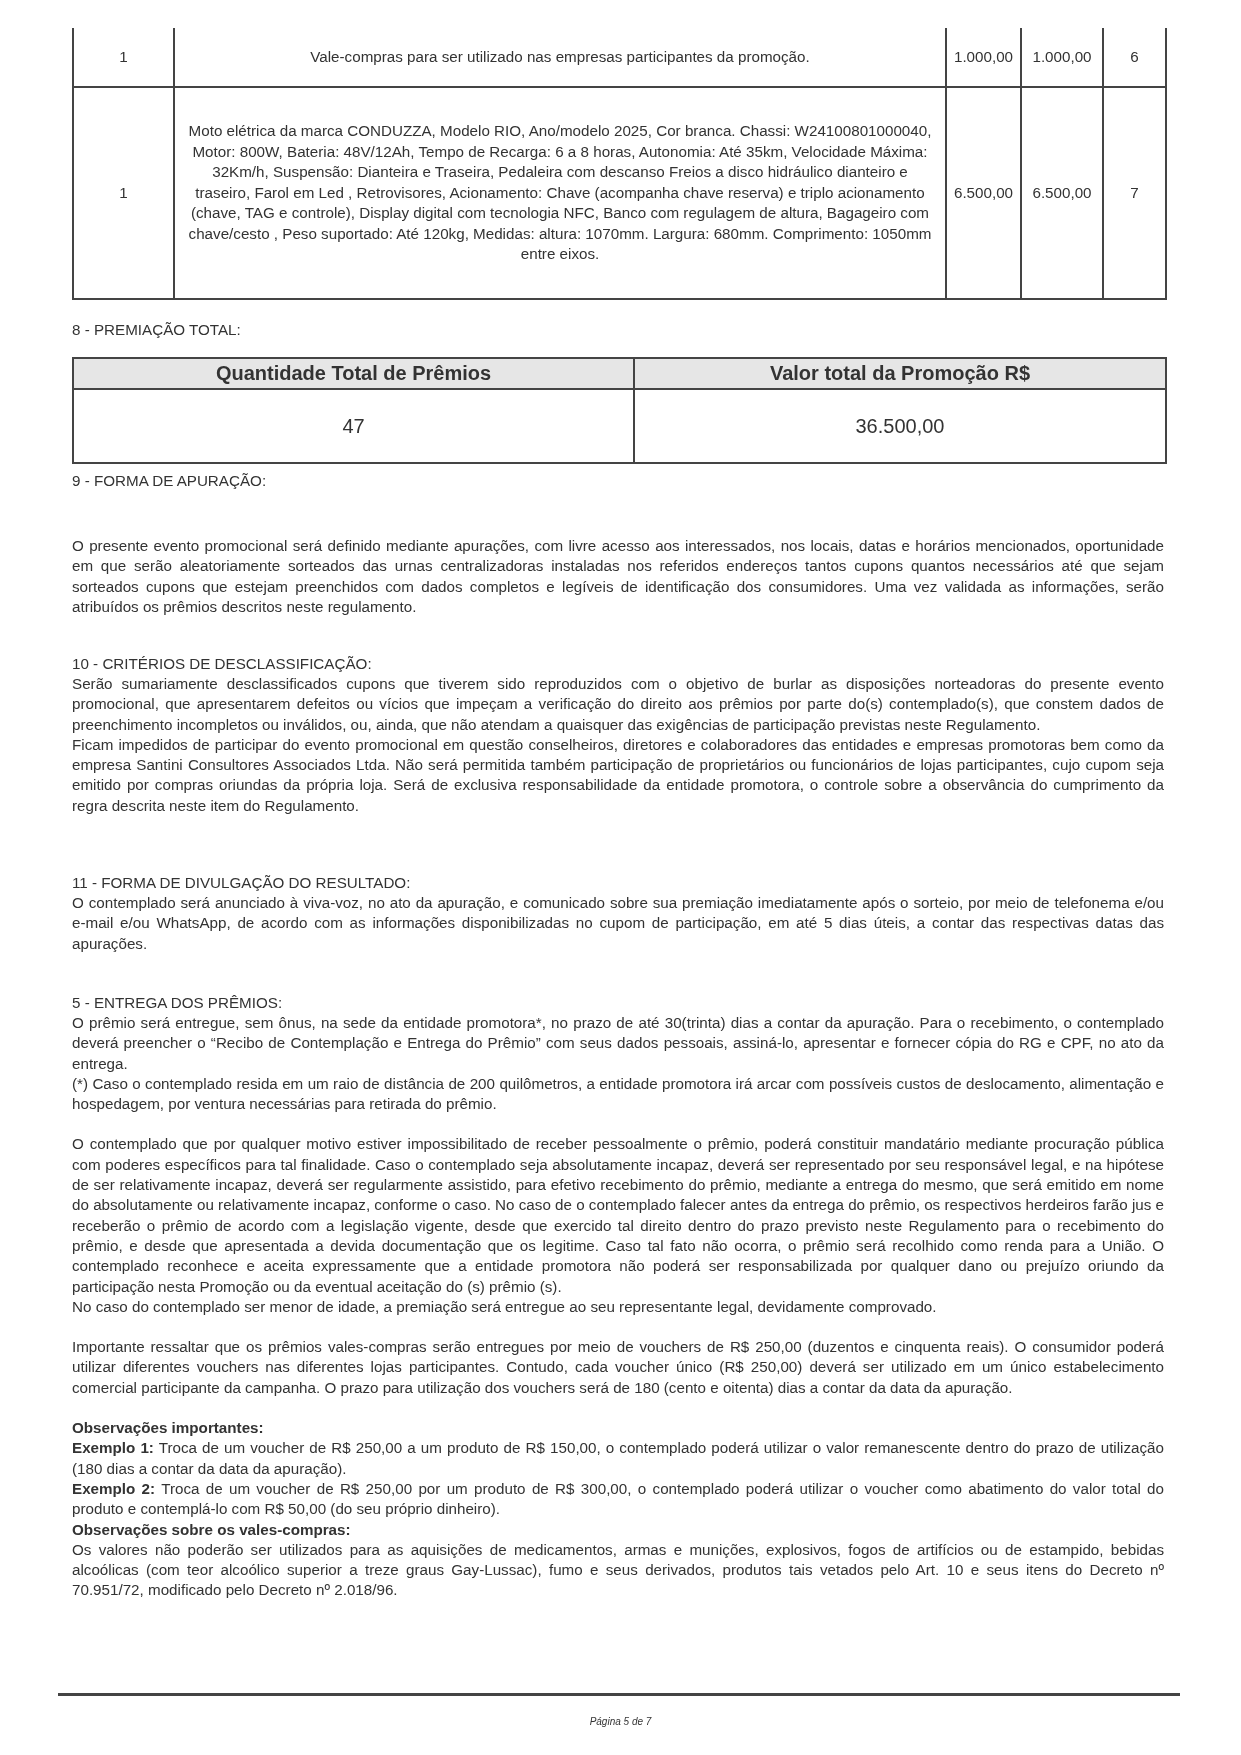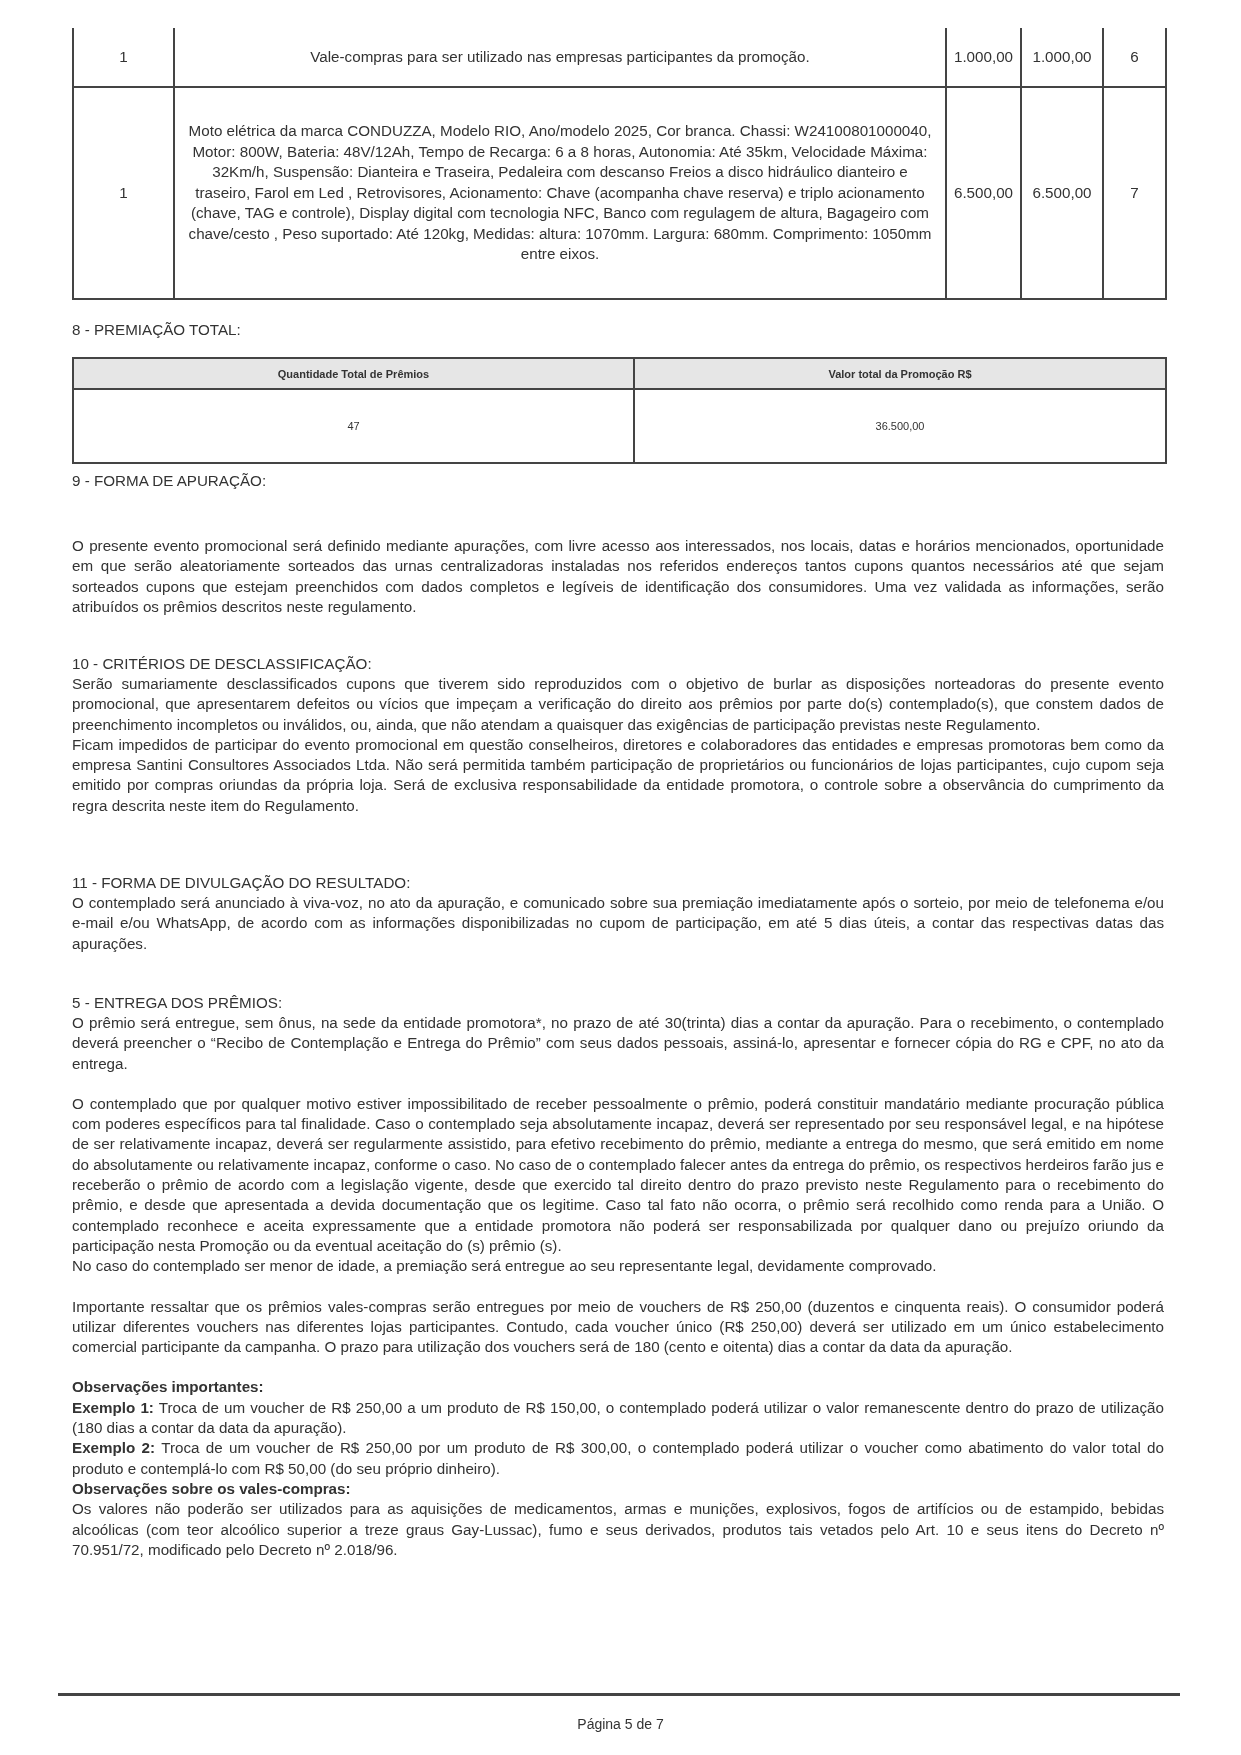--- a/index.html
+++ b/index.html
@@ -6,29 +6,29 @@
   body { width:1241px; height:1755px; position:relative; overflow:hidden;
          font-family:"Liberation Sans", sans-serif; color:#333333; font-size:15.2px; }
   
   table.prizes { position:absolute; left:72px; top:28px; width:1093px; border-collapse:collapse; table-layout:fixed; }
   table.prizes td { border:2px solid #444444; text-align:center; vertical-align:middle; padding:0 4px; font-size:15.2px; line-height:20.5px; color:#333; }
   table.prizes tr:first-child td { border-top:none; }
   table.prizes tr.r1 td { height:58px; }
   table.prizes tr.r2 td { height:210px; }
   
   table.totals { position:absolute; left:72px; top:357px; width:1093px; border-collapse:collapse; table-layout:fixed; }
-  table.totals th, table.totals td { border:2px solid #444444; text-align:center; font-size:11px; }
+  table.totals th, table.totals td { border:2px solid #444444; text-align:center; font-size:20px; }
   table.totals th { background:#e6e6e6; height:27px; font-weight:bold; color:#333; }
   table.totals td { height:70px; color:#333; }
   .sec { position:absolute; left:72px; width:1092px; line-height:20.3px; text-align:justify; font-size:15.2px; }
   .sec p { margin:0; }
   .last-line { text-align-last:left; }
   b { font-weight:bold;margin-top:24px; }
   .footer-rule { position:absolute; left:58px; width:1122px; top:1693px; height:0; border-top:3px solid #444; }
-  .footer { position:absolute; left:0; width:1241px; top:1716px; text-align:center; font-size:14px; color:#333; }
+  .footer { position:absolute; left:0; width:1241px; top:1716px; text-align:center; font-style:italic; font-size:10px; color:#333; }
 </style>
 </head>
 <body>
 
 <table class="prizes">
   <colgroup>
     <col style="width:101px">
       <col style="width:772px">
       <col style="width:75px">
       <col style="width:82px">
@@ -79,20 +79,21 @@
   <p class="last-line">Serão sumariamente desclassificados cupons que tiverem sido reproduzidos com o objetivo de burlar as disposições norteadoras do presente evento promocional, que apresentarem defeitos ou vícios que impeçam a verificação do direito aos prêmios por parte do(s) contemplado(s), que constem dados de preenchimento incompletos ou inválidos, ou, ainda, que não atendam a quaisquer das exigências de participação previstas neste Regulamento.</p>
   <p class="last-line">Ficam impedidos de participar do evento promocional em questão conselheiros, diretores e colaboradores das entidades e empresas promotoras bem como da empresa Santini Consultores Associados Ltda. Não será permitida também participação de proprietários ou funcionários de lojas participantes, cujo cupom seja emitido por compras oriundas da própria loja. Será de exclusiva responsabilidade da entidade promotora, o controle sobre a observância do cumprimento da regra descrita neste item do Regulamento.</p>
 </div>
 
 <div class="sec" style="top:873px;">11 - FORMA DE DIVULGAÇÃO DO RESULTADO:</div>
 <div class="sec last-line" style="top:893px;">O contemplado será anunciado à viva-voz, no ato da apuração, e comunicado sobre sua premiação imediatamente após o sorteio, por meio de telefonema e/ou e-mail e/ou WhatsApp, de acordo com as informações disponibilizadas no cupom de participação, em até 5 dias úteis, a contar das respectivas datas das apurações.</div>
 
 <div class="sec" style="top:993px;">5 - ENTREGA DOS PRÊMIOS:</div>
 <div class="sec" style="top:1013px;">
   <p class="last-line">O prêmio será entregue, sem ônus, na sede da entidade promotora*, no prazo de até 30(trinta) dias a contar da apuração. Para o recebimento, o contemplado deverá preencher o “Recibo de Contemplação e Entrega do Prêmio” com seus dados pessoais, assiná-lo, apresentar e fornecer cópia do RG e CPF, no ato da entrega.</p>
+  <p class="last-line">(*) Caso o contemplado resida em um raio de distância de 200 quilômetros, a entidade promotora irá arcar com possíveis custos de deslocamento, alimentação e hospedagem, por ventura necessárias para retirada do prêmio.</p>
   <p class="last-line" style="margin-top:20px;">O contemplado que por qualquer motivo estiver impossibilitado de receber pessoalmente o prêmio, poderá constituir mandatário mediante procuração pública com poderes específicos para tal finalidade. Caso o contemplado seja absolutamente incapaz, deverá ser representado por seu responsável legal, e na hipótese de ser relativamente incapaz, deverá ser regularmente assistido, para efetivo recebimento do prêmio, mediante a entrega do mesmo, que será emitido em nome do absolutamente ou relativamente incapaz, conforme o caso. No caso de o contemplado falecer antes da entrega do prêmio, os respectivos herdeiros farão jus e receberão o prêmio de acordo com a legislação vigente, desde que exercido tal direito dentro do prazo previsto neste Regulamento para o recebimento do prêmio, e desde que apresentada a devida documentação que os legitime. Caso tal fato não ocorra, o prêmio será recolhido como renda para a União. O contemplado reconhece e aceita expressamente que a entidade promotora não poderá ser responsabilizada por qualquer dano ou prejuízo oriundo da participação nesta Promoção ou da eventual aceitação do (s) prêmio (s).</p>
   <p class="last-line">No caso do contemplado ser menor de idade, a premiação será entregue ao seu representante legal, devidamente comprovado.</p>
   <p class="last-line" style="margin-top:20px;">Importante ressaltar que os prêmios vales-compras serão entregues por meio de vouchers de R$ 250,00 (duzentos e cinquenta reais). O consumidor poderá utilizar diferentes vouchers nas diferentes lojas participantes. Contudo, cada voucher único (R$ 250,00) deverá ser utilizado em um único estabelecimento comercial participante da campanha. O prazo para utilização dos vouchers será de 180 (cento e oitenta) dias a contar da data da apuração.</p>
   <p style="margin-top:20px;"><b>Observações importantes:</b></p>
   <p class="last-line"><b>Exemplo 1:</b><span> Troca de um voucher de R$ 250,00 a um produto de R$ 150,00, o contemplado poderá utilizar o valor remanescente dentro do prazo de utilização (180 dias a contar da data da apuração).</span></p>
   <p class="last-line"><b>Exemplo 2:</b><span> Troca de um voucher de R$ 250,00 por um produto de R$ 300,00, o contemplado poderá utilizar o voucher como abatimento do valor total do produto e contemplá-lo com R$ 50,00 (do seu próprio dinheiro).</span></p>
   <p><b>Observações sobre os vales-compras:</b></p>
   <p class="last-line">Os valores não poderão ser utilizados para as aquisições de medicamentos, armas e munições, explosivos, fogos de artifícios ou de estampido, bebidas alcoólicas (com teor alcoólico superior a treze graus Gay-Lussac), fumo e seus derivados, produtos tais vetados pelo Art. 10 e seus itens do Decreto nº 70.951/72, modificado pelo Decreto nº 2.018/96.</p>
 </div>
 

